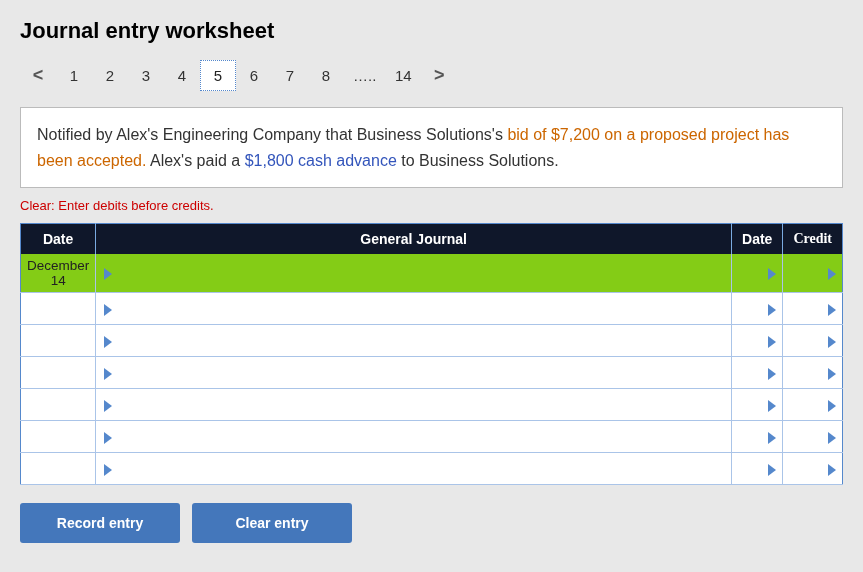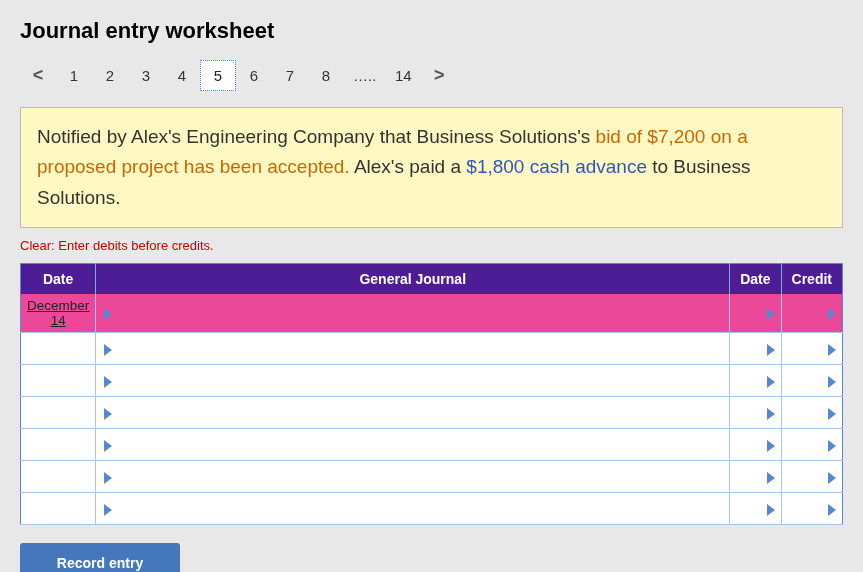--- a/index.html
+++ b/index.html
@@ -38,60 +38,59 @@
       border: 1.5px dotted #5588cc;
       color: #222;
       background: #fff;
     }
     .pagination-item.arrow {
       font-size: 18px;
       color: #555;
       font-weight: bold;
     }
     .description-box {
-      background: #fef9c3;
+      background: #ffffff;
       border: 1px solid #bbb;
       padding: 14px 16px;
       margin-bottom: 10px;
       line-height: 1.6;
-      font-size: 19px;
+      font-size: 16px;
       color: #333;
     }
     .description-box .highlight-orange { color: #cc6600; }
     .description-box .highlight-blue { color: #3355bb; }
     .note {
       color: #cc0000;
       font-size: 13px;
       margin-bottom: 10px;
     }
     .journal-table {
       width: 100%;
       border-collapse: collapse;
       border: 1.5px solid #5588cc;
       margin-bottom: 18px;
     }
     .journal-table thead tr {
-      background: #4c1d95;
+      background: #0f172a;
       color: #fff;
     }
     .journal-table thead th {
       padding: 7px 10px;
       font-weight: bold;
       font-size: 14px;
       border-right: 1.5px solid #7aaae0;
       text-align: center;
     }
     .journal-table thead th:last-child { border-right: none; }
     .journal-table tbody tr {
       border-bottom: 1px solid #aac4e8;
       background: #fff;
     }
     .journal-table tbody tr:first-child {
-      background: #ec4899;
-      text-decoration: underline;
+      background: #84cc16;
     }
     .journal-table tbody td {
       padding: 0;
       height: 32px;
       border-right: 1.5px solid #aac4e8;
       vertical-align: middle;
     }
     .journal-table tbody td:last-child { border-right: none; }
     .journal-table tbody td.date-cell {
       text-align: center;
@@ -168,21 +167,21 @@
 </div>
 
 <div class="note">Clear: Enter debits before credits.</div>
 
 <table class="journal-table">
   <thead>
     <tr>
       <th style="width:90px;">Date</th>
       <th>General Journal</th>
       <th style="width:110px;">Date</th>
-      <th style="width:110px;">Credit</th>
+      <th style="width:110px;font-family:Liberation Serif, serif;">Credit</th>
     </tr>
   </thead>
   <tbody>
     <tr>
       <td class="date-cell">December<br>14</td>
       <td class="general-cell"><span class="cell-arrow"></span></td>
       <td class="debit-cell"><span class="cell-arrow"></span></td>
       <td class="credit-cell"><span class="cell-arrow"></span></td>
     </tr>
     <tr>
@@ -219,13 +218,14 @@
       <td class="date-cell"></td>
       <td class="general-cell"><span class="cell-arrow"></span></td>
       <td class="debit-cell"><span class="cell-arrow"></span></td>
       <td class="credit-cell"><span class="cell-arrow"></span></td>
     </tr>
   </tbody>
 </table>
 
 <div class="buttons-row">
   <button class="btn btn-record">Record entry</button>
+  <button class="btn btn-clear">Clear entry</button>
 </div>
 
 </body></html>

